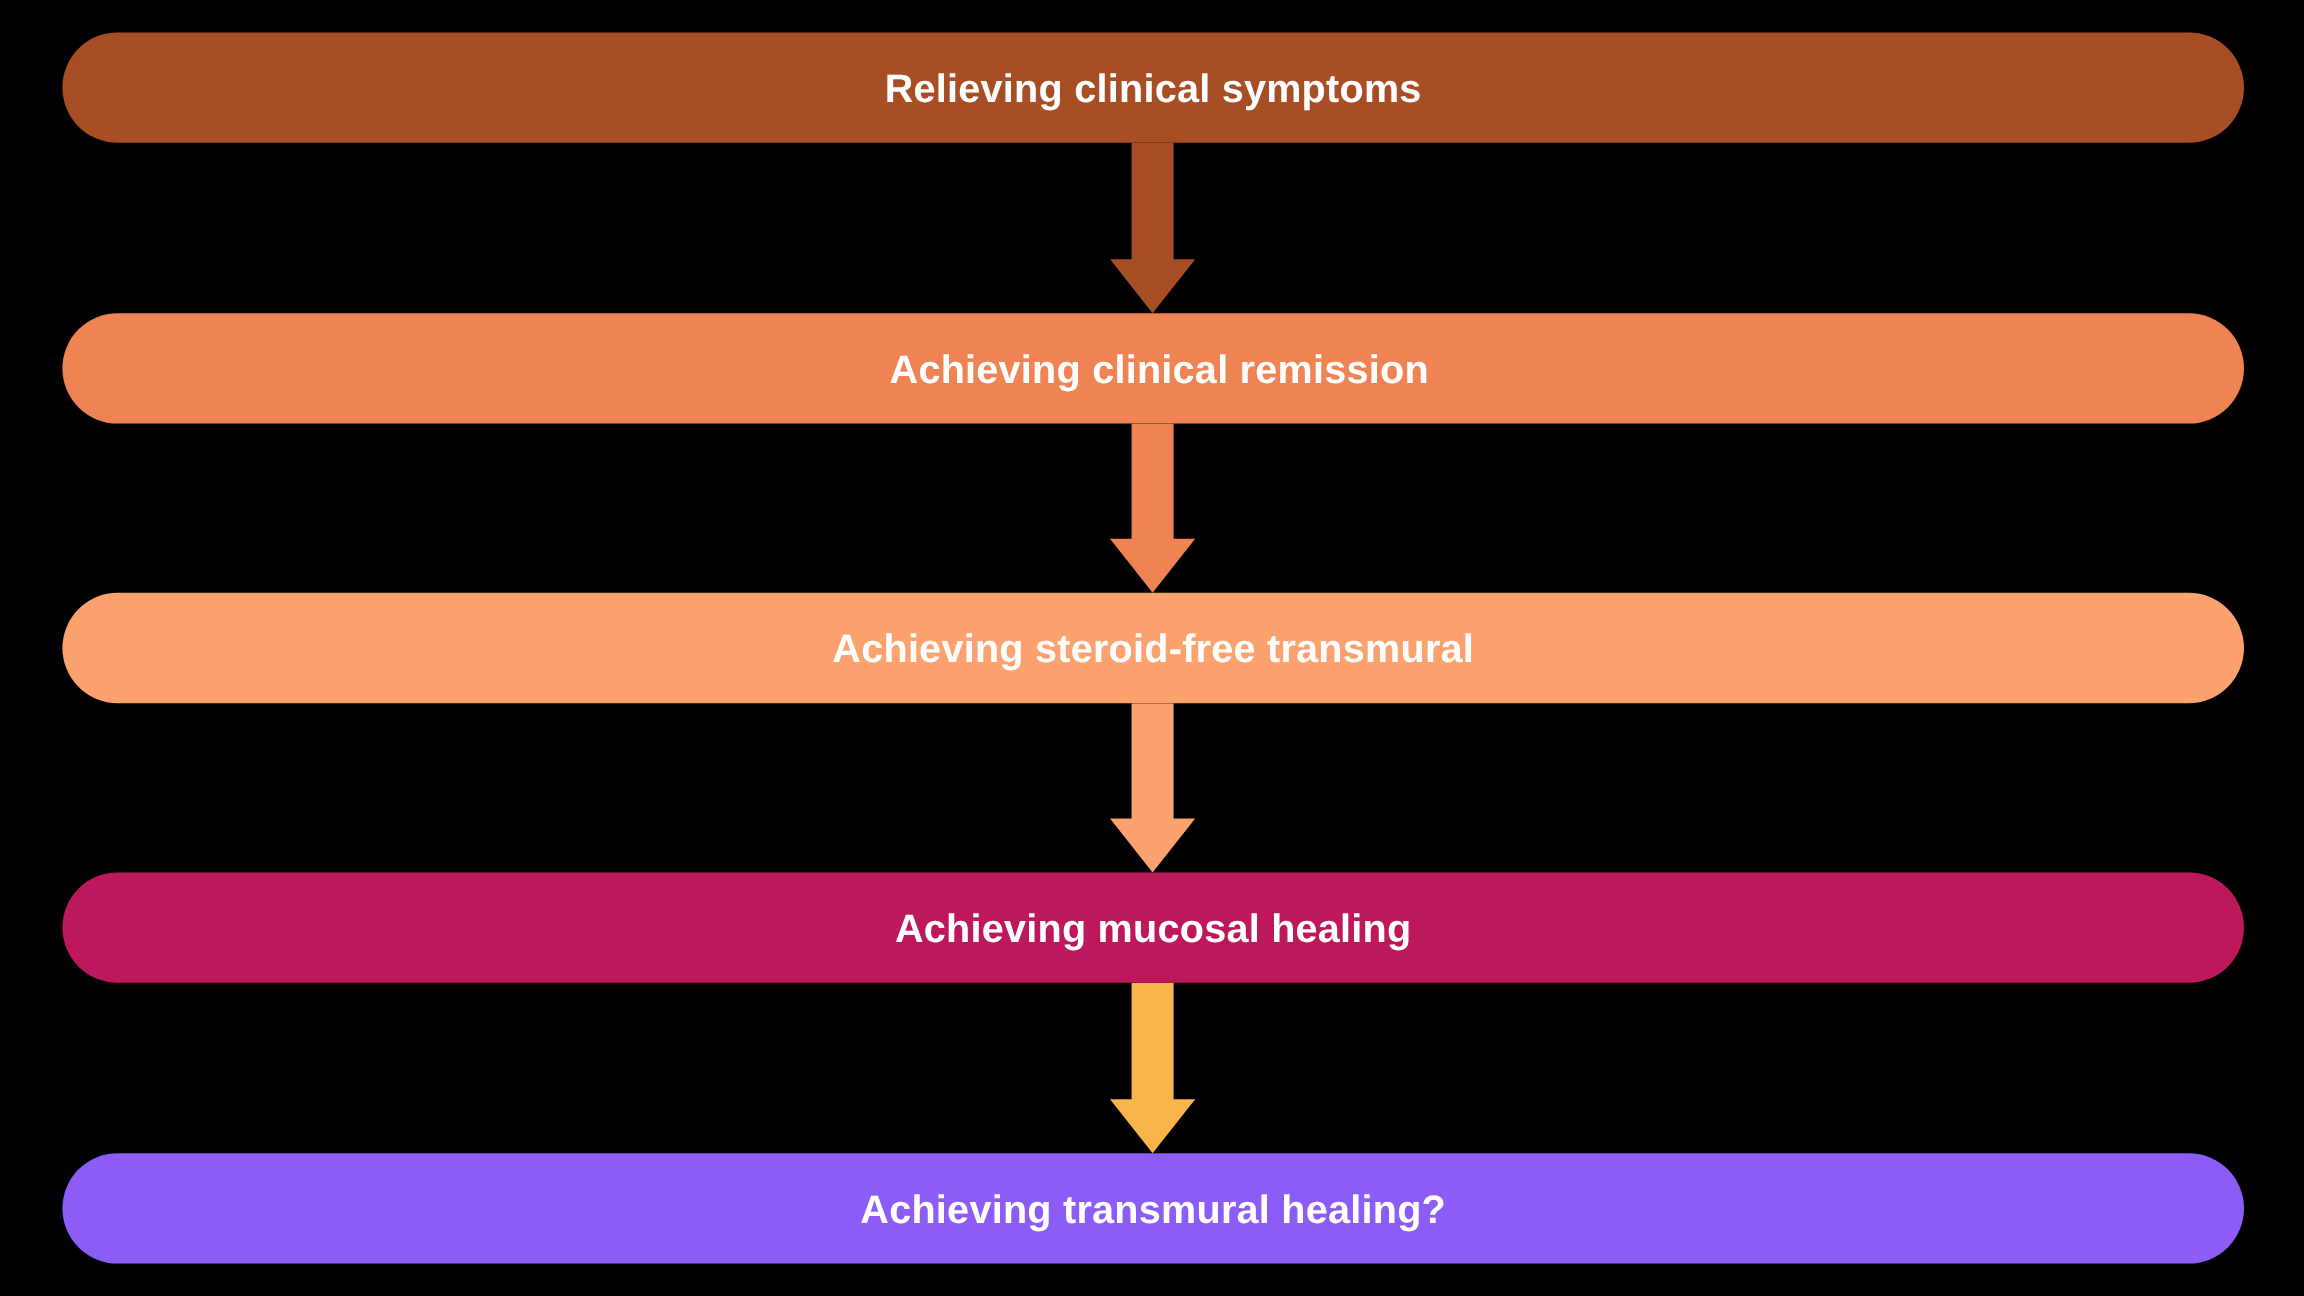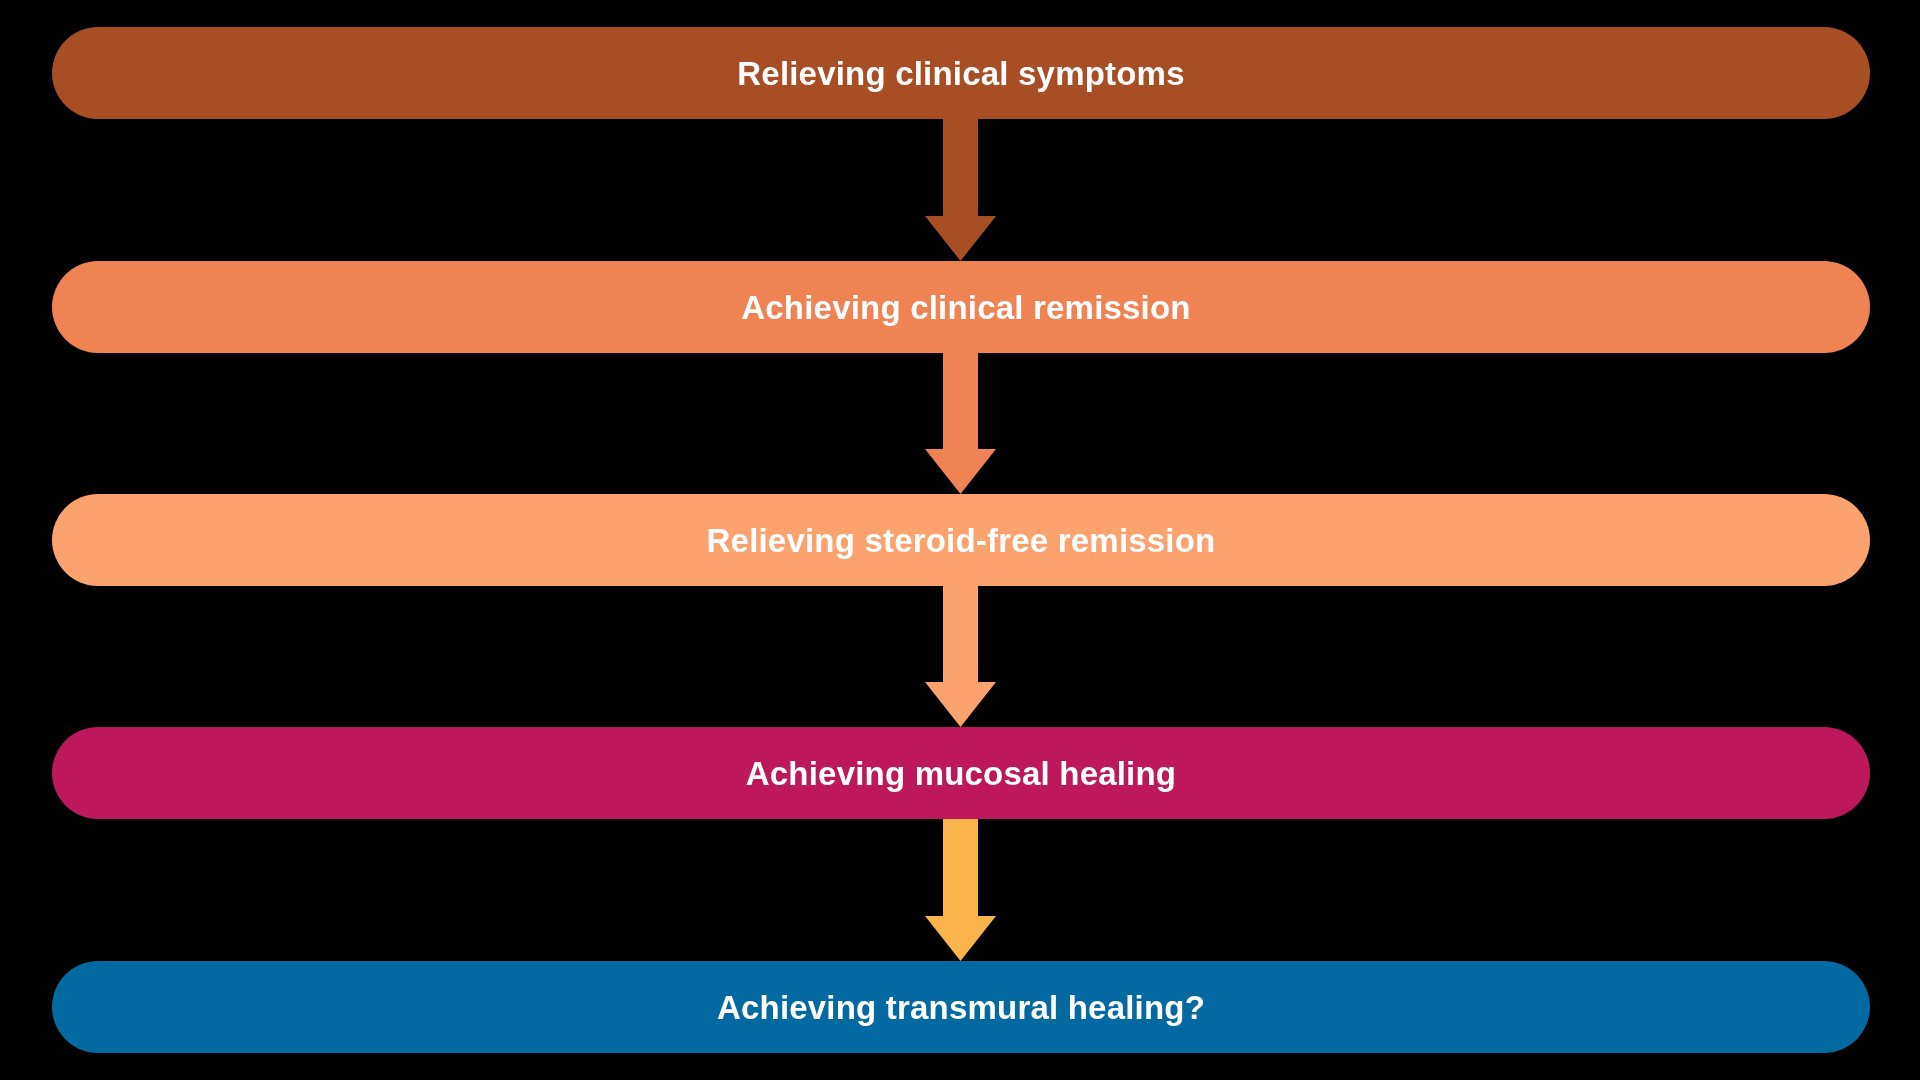--- a/index.html
+++ b/index.html
@@ -77,36 +77,36 @@
     <span class="flow-bar-label" style="color: rgb(255, 255, 255); margin-left: 10px;">Achieving clinical remission</span>
   </div>
 
   <div class="flow-arrow" style="top: 353px; height: 141px;">
     <svg viewBox="0 0 71 141" preserveAspectRatio="none">
       <polygon points="18,0 53,0 53,96 71,96 35.5,141 0,96 18,96" fill="#ef8354"></polygon>
     </svg>
   </div>
 
   <div class="flow-bar" style="background: rgb(252, 162, 111); top: 494px; height: 92px;">
-    <span class="flow-bar-label" style="color: rgb(255, 255, 255);">Relieving steroid-free remission</span>
+    <span class="flow-bar-label" style="color: rgb(255, 255, 255);">Achieving steroid-free transmural</span>
   </div>
 
   <div class="flow-arrow" style="top: 586px; height: 141px;">
     <svg viewBox="0 0 71 141" preserveAspectRatio="none">
       <polygon points="18,0 53,0 53,96 71,96 35.5,141 0,96 18,96" fill="#fca26f"></polygon>
     </svg>
   </div>
 
   <div class="flow-bar" style="background: #be185d; top: 727px; height: 92px;">
     <span class="flow-bar-label" style="color: rgb(255, 255, 255);">Achieving mucosal healing</span>
   </div>
 
   <div class="flow-arrow" style="top: 819px; height: 142px;">
     <svg viewBox="0 0 71 142" preserveAspectRatio="none">
       <polygon points="18,0 53,0 53,97 71,97 35.5,142 0,97 18,97" fill="#f9b44b"></polygon>
     </svg>
   </div>
 
-  <div class="flow-bar" style="background: #0369a1; top: 961px; height: 92px;">
+  <div class="flow-bar" style="background: #8b5cf6; top: 961px; height: 92px;">
     <span class="flow-bar-label" style="color: rgb(255, 255, 255);">Achieving transmural healing?</span>
   </div>
 
 </div>
 
 </body></html>

